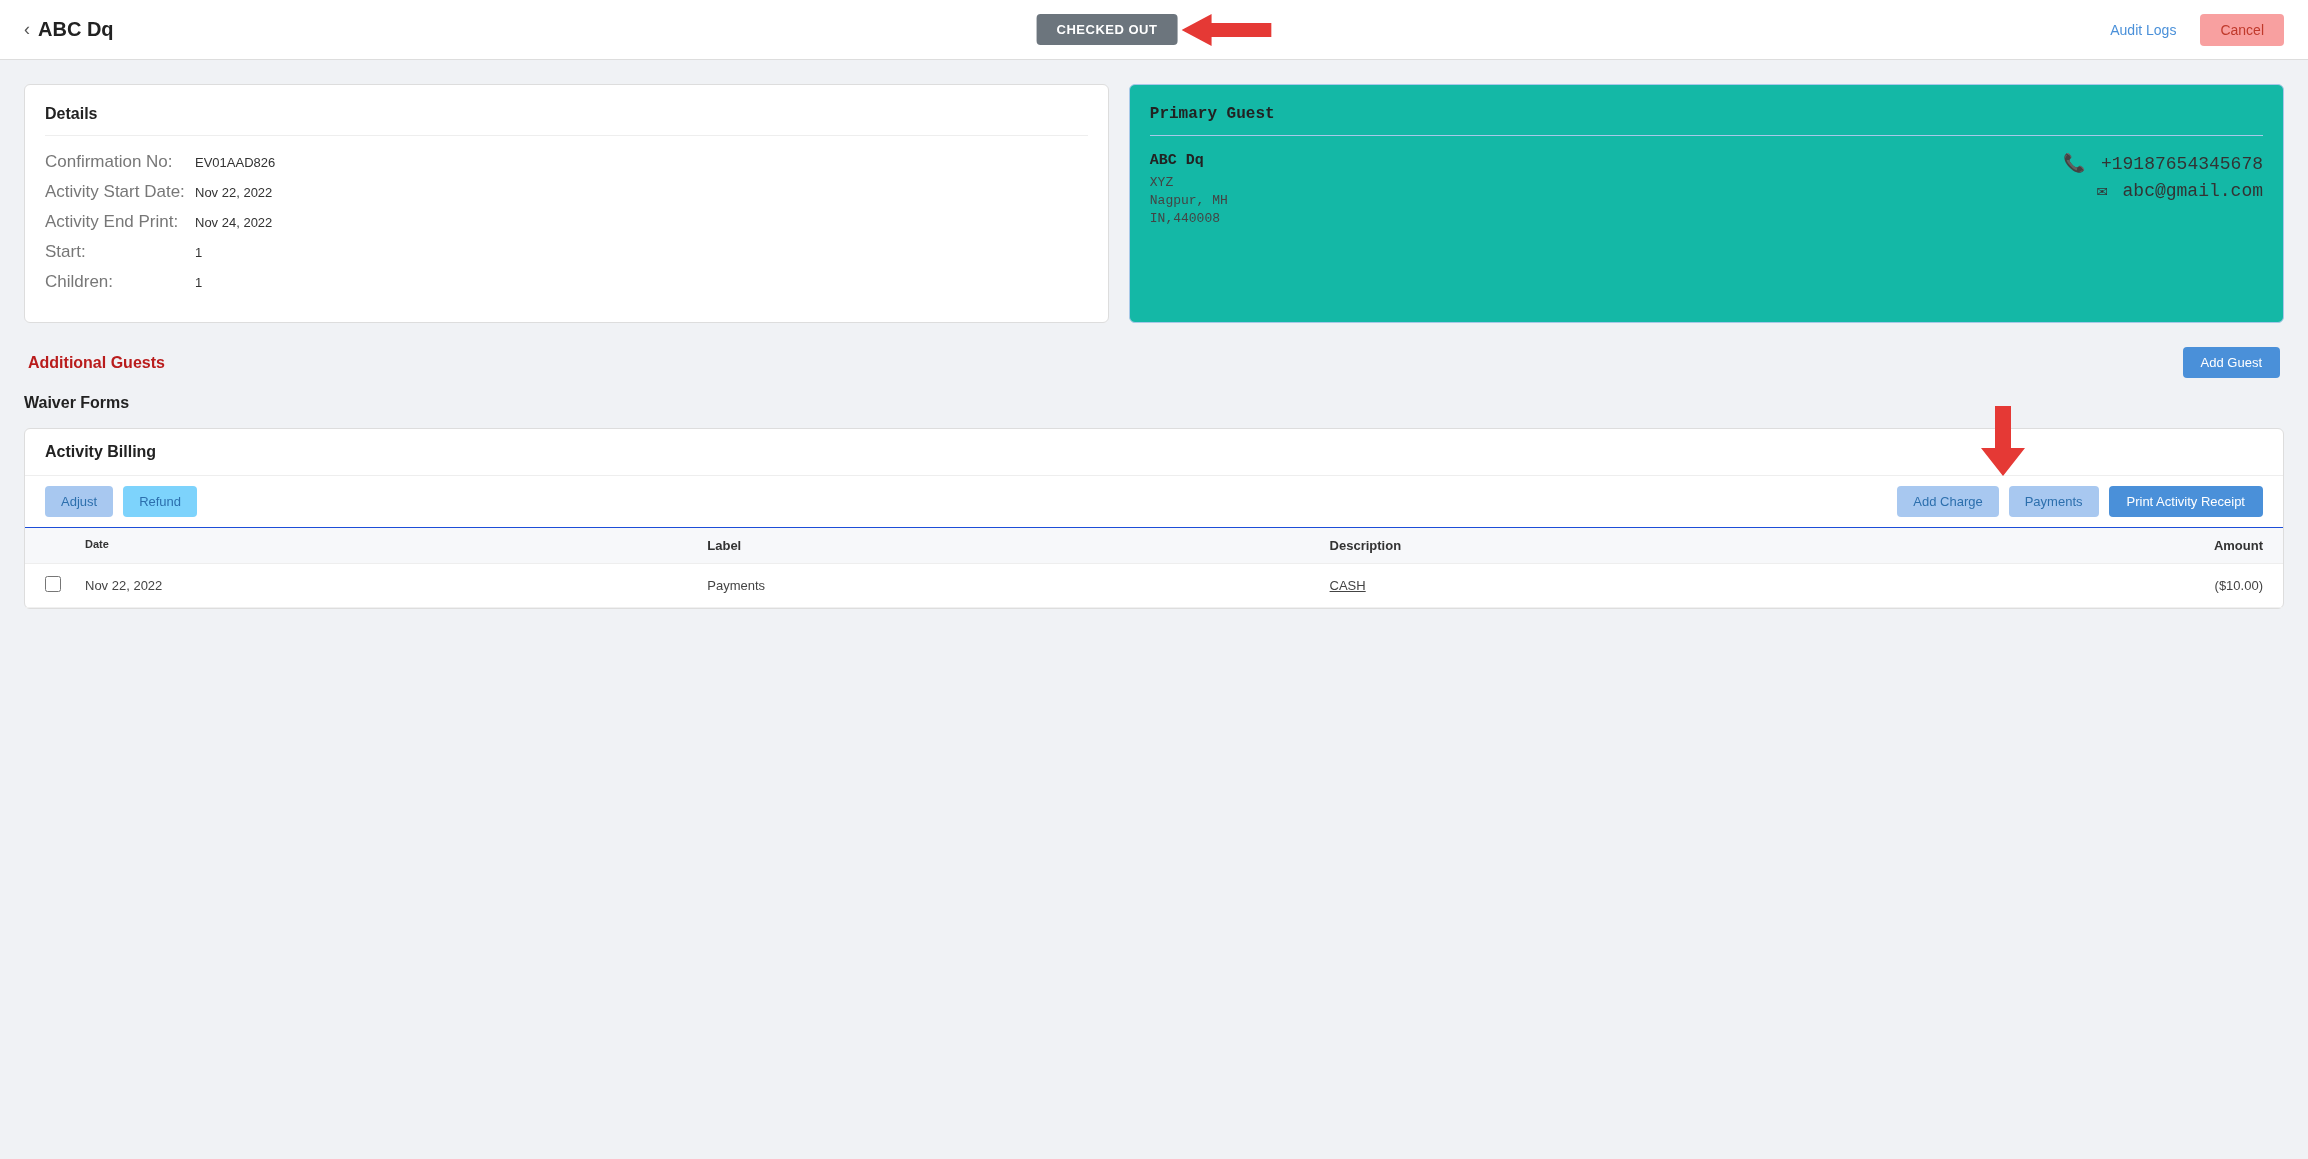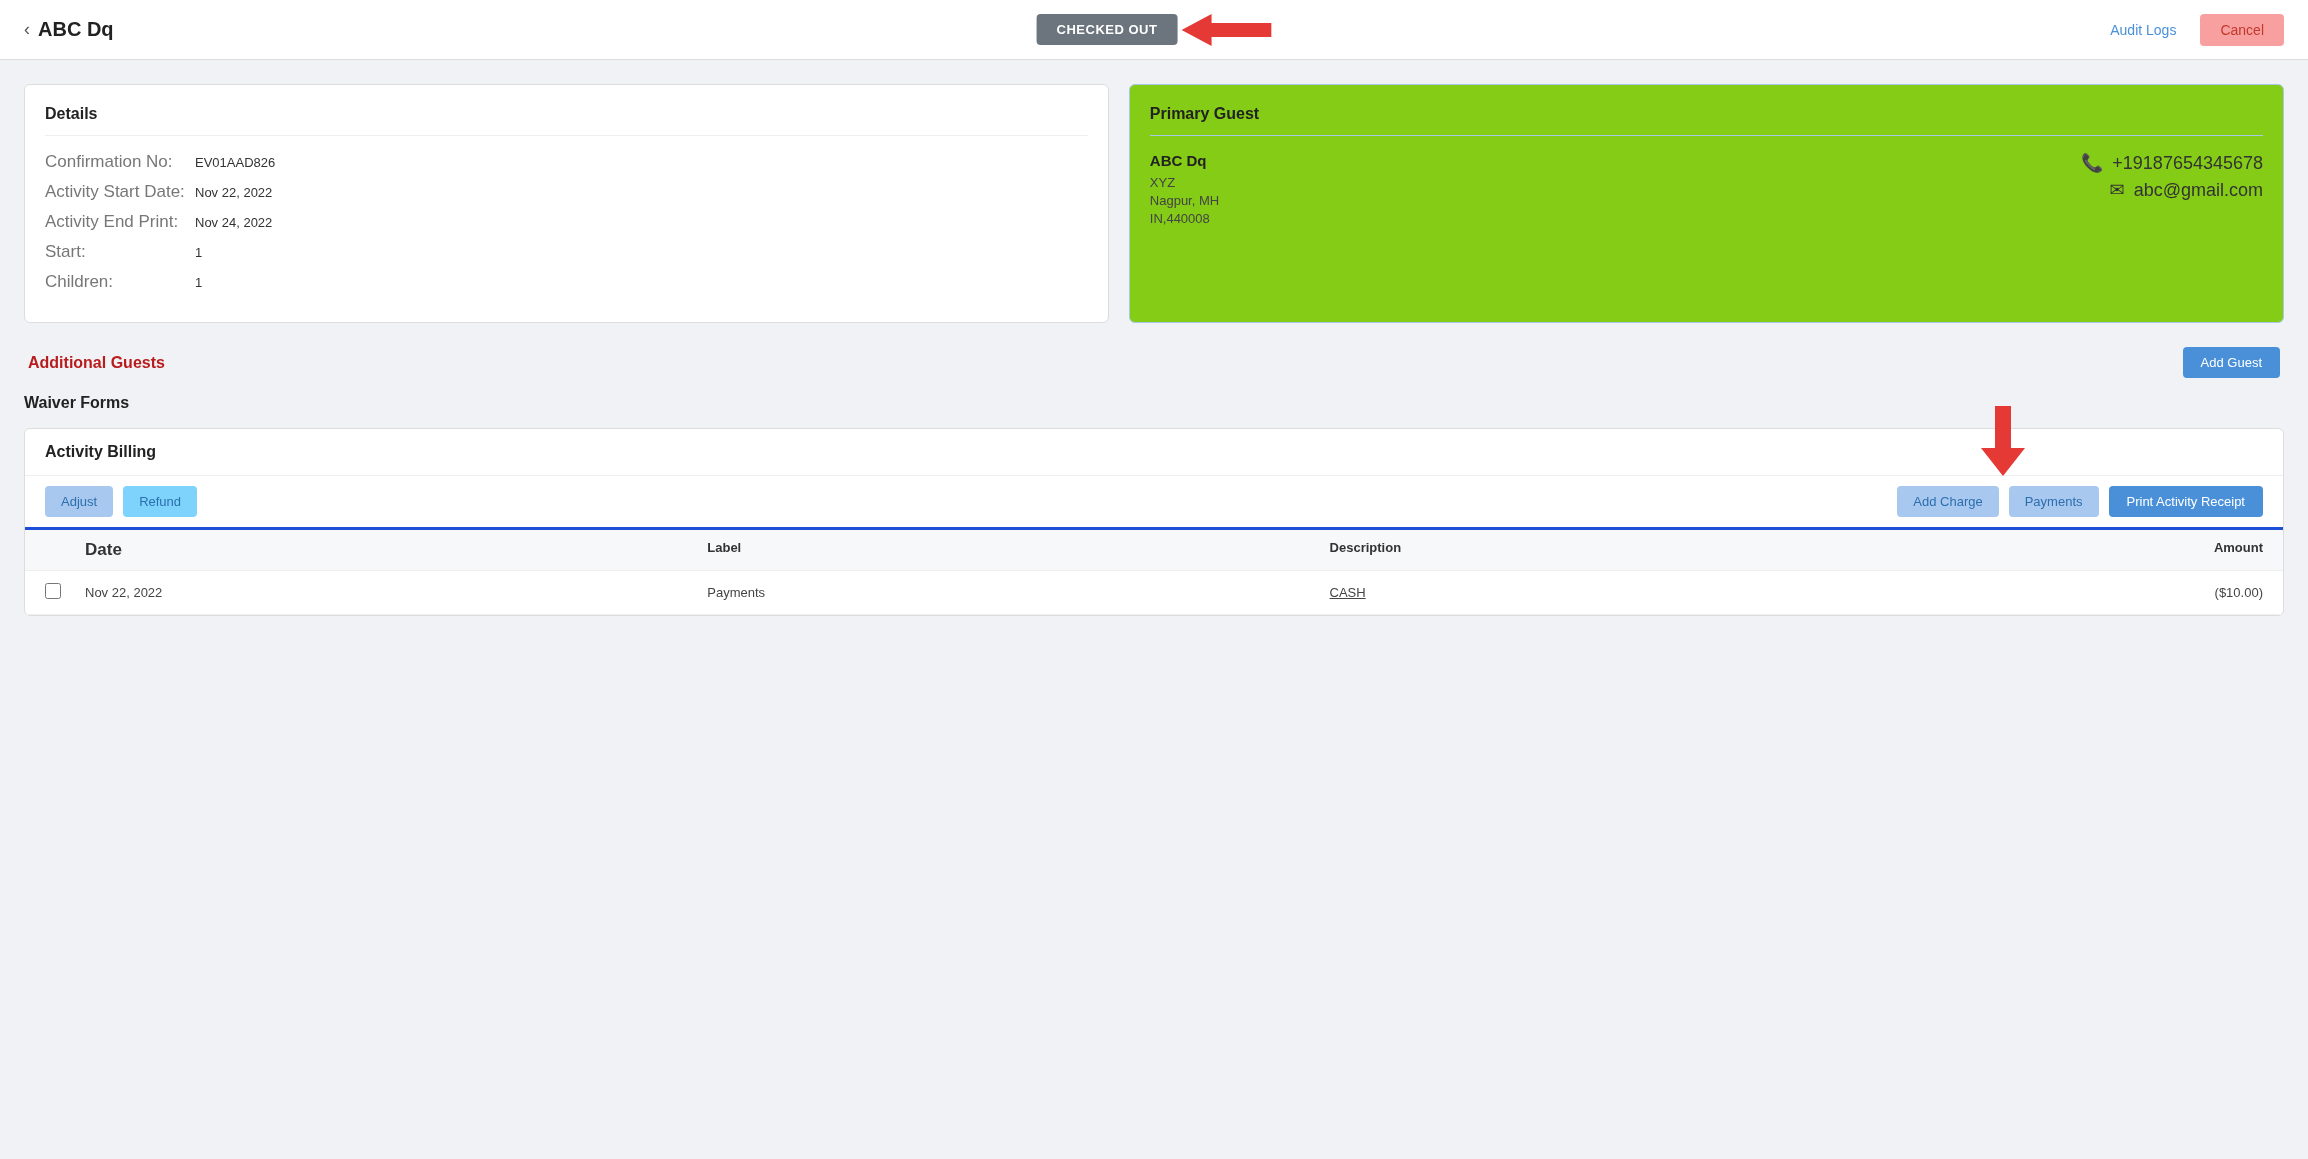--- a/index.html
+++ b/index.html
@@ -117,25 +117,26 @@
       font-size: 17px;
     }
     .detail-value {
       color: #333;
       font-weight: 500;
       font-size: 13px;
     }
 
     
     .guest-card {
-      background: #84cc16;
+      background: #14b8a6;
       border: 1px solid #a8c8e8;
       border-radius: 6px;
       padding: 20px;
       flex: 1;
+      font-family: Liberation Mono, monospace;
     }
     .guest-card .card-title {
       border-bottom: 1px solid #a8c8e8;
       font-size: 16px;
     }
     .guest-info-row {
       display: flex;
       justify-content: space-between;
       margin-bottom: 4px;
     }
@@ -207,21 +208,21 @@
       font-size: 16px;
       font-weight: 700;
       color: #222;
       border-bottom: 1px solid #eee;
     }
     .billing-actions {
       display: flex;
       align-items: center;
       padding: 10px 20px;
       gap: 10px;
-      border-bottom: 3px solid #1d4ed8;
+      border-bottom: 1px solid #1d4ed8;
       position: relative;
     }
     .btn-adjust {
       background: #a8c8f0;
       color: #2c6fad;
       border: none;
       border-radius: 4px;
       padding: 8px 16px;
       font-size: 13px;
       cursor: pointer;
@@ -271,21 +272,21 @@
     }
 
     
     .billing-table-header {
       display: flex;
       padding: 10px 20px;
       background: #f7f8fa;
       border-bottom: 1px solid #eee;
     }
     .bill-th-check { width: 40px; }
-    .bill-th-date { flex: 2; font-size: 17px; font-weight: 600; color: #333; }
+    .bill-th-date { flex: 2; font-size: 11px; font-weight: 600; color: #333; }
     .bill-th-label { flex: 2; font-size: 13px; font-weight: 600; color: #333; }
     .bill-th-desc { flex: 2; font-size: 13px; font-weight: 600; color: #333; }
     .bill-th-amount { flex: 1; font-size: 13px; font-weight: 600; color: #333; text-align: right; }
 
     .billing-row {
       display: flex;
       align-items: center;
       padding: 12px 20px;
       border-bottom: 1px solid #f0f0f0;
     }

